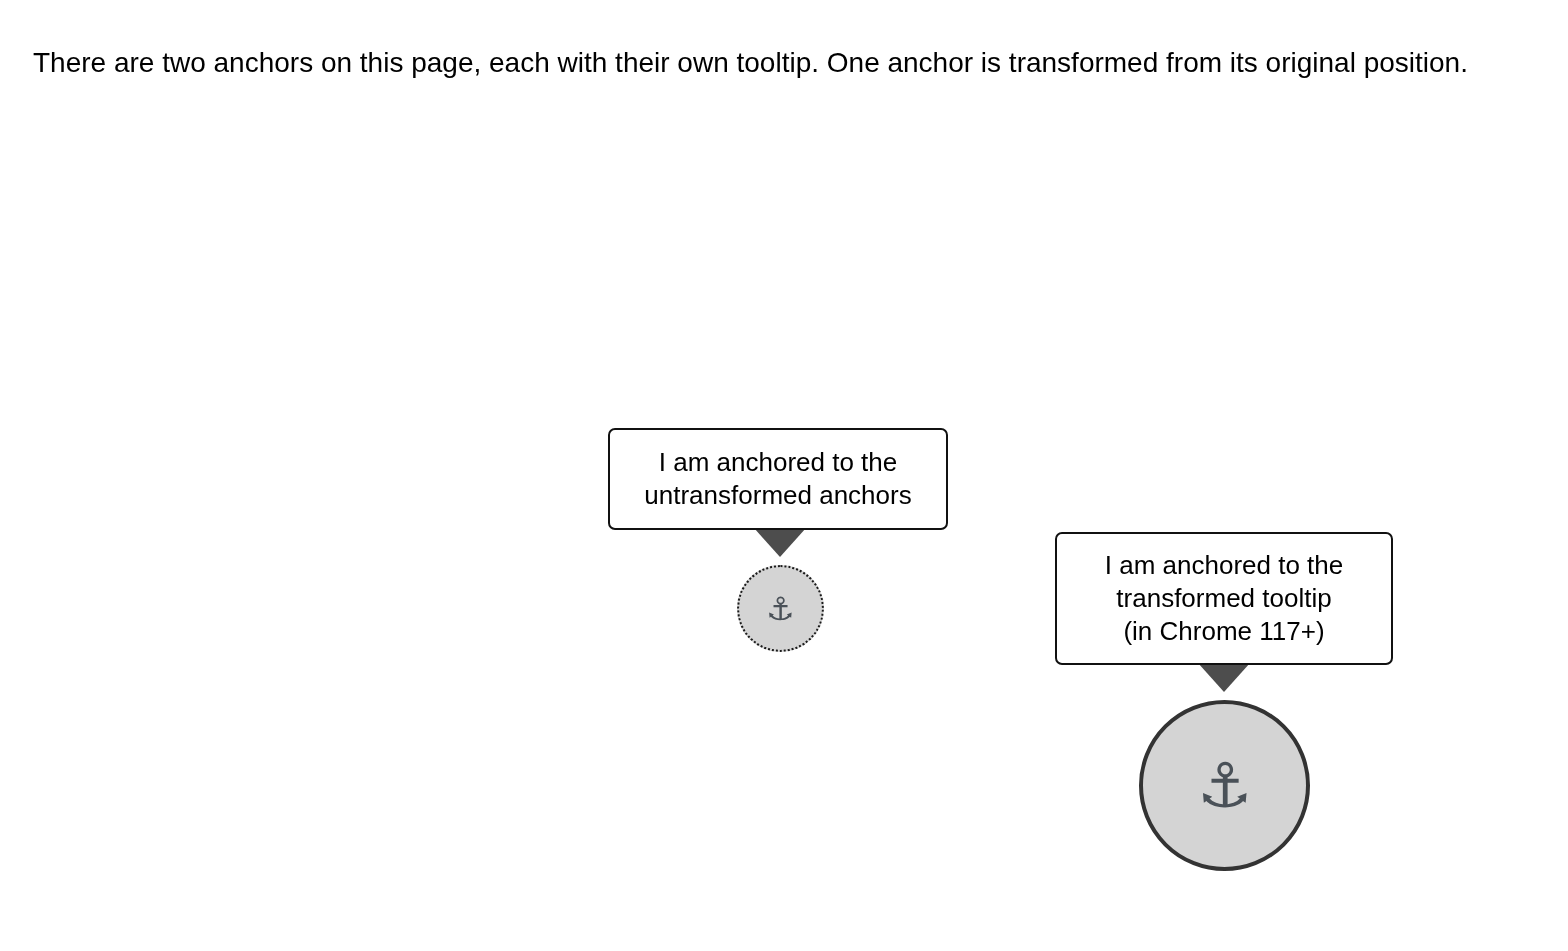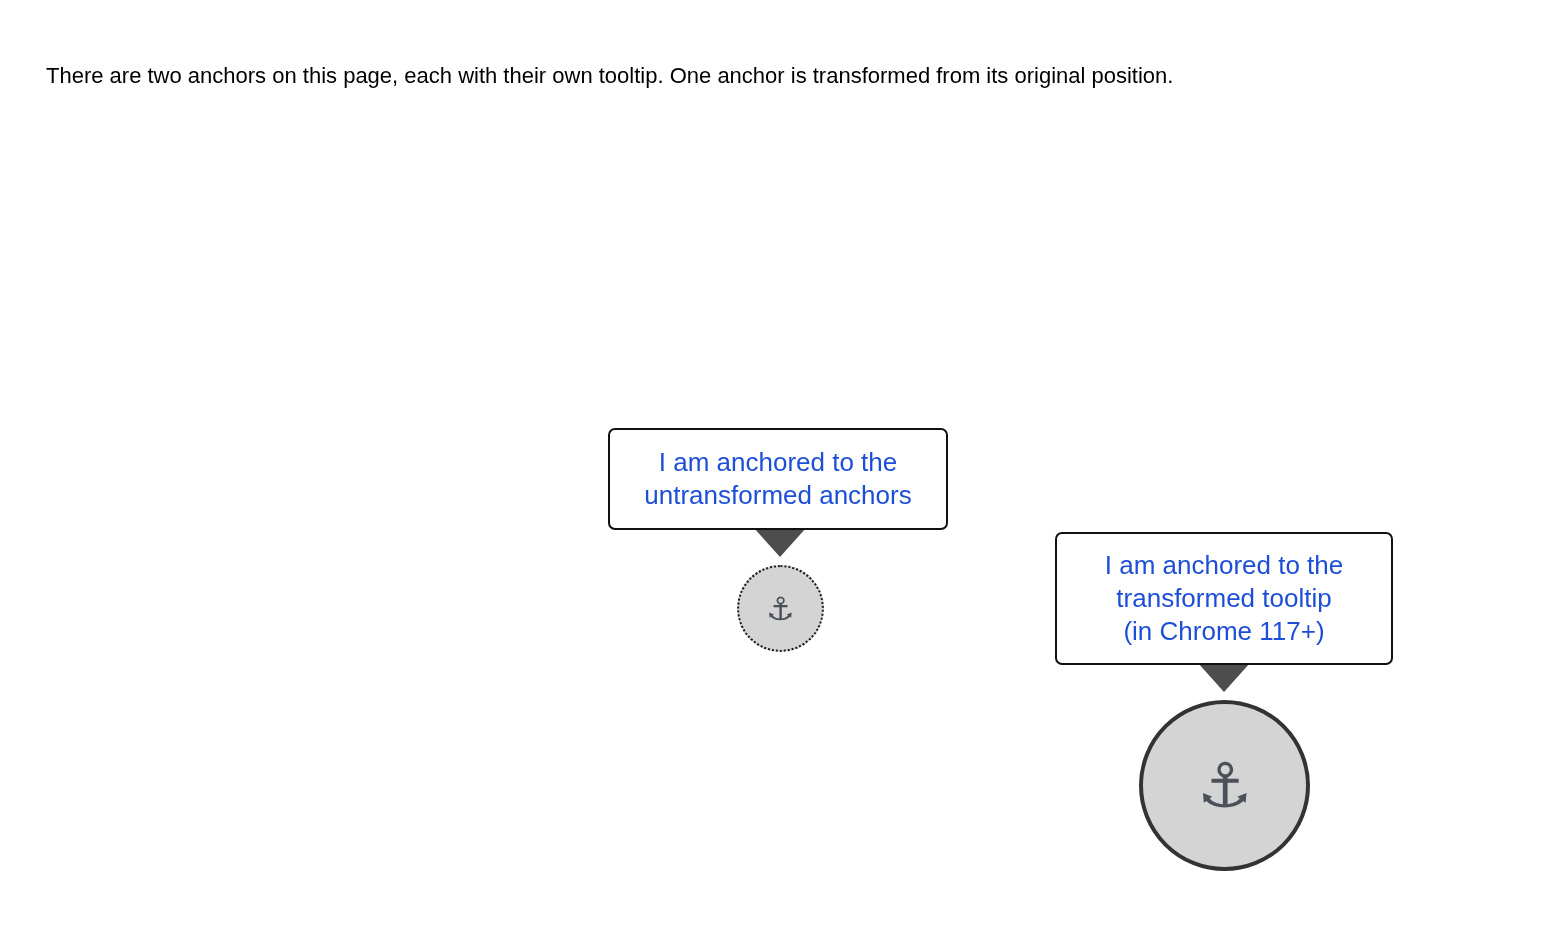--- a/index.html
+++ b/index.html
@@ -13,36 +13,36 @@
     height: 951px;
     background: #ffffff;
     font-family: "Liberation Sans", "DejaVu Sans", sans-serif;
     color: #000000;
     overflow: hidden;
   }
   .intro {
     position: absolute;
     left: 30px;
     top: 44px;
-    margin: 16px;
-    font-size: 22px;
+    margin: 3px;
+    font-size: 28px;
     line-height: 32px;
     color: #000000;
     white-space: nowrap;
   }
   .tooltip {
     position: absolute;
     box-sizing: border-box;
     background: #ffffff;
     border: 2px solid #111111;
     border-radius: 7px;
     text-align: center;
     font-size: 26px;
     line-height: 33px;
-    color: #1d4ed8;
+    color: #000000;
     z-index: 2;
   }
   .tooltip-untransformed {
     left: 608px;
     top: 428px;
     width: 340px;
     height: 102px;
     padding-top: 16px;
   }
   .tooltip-transformed {

